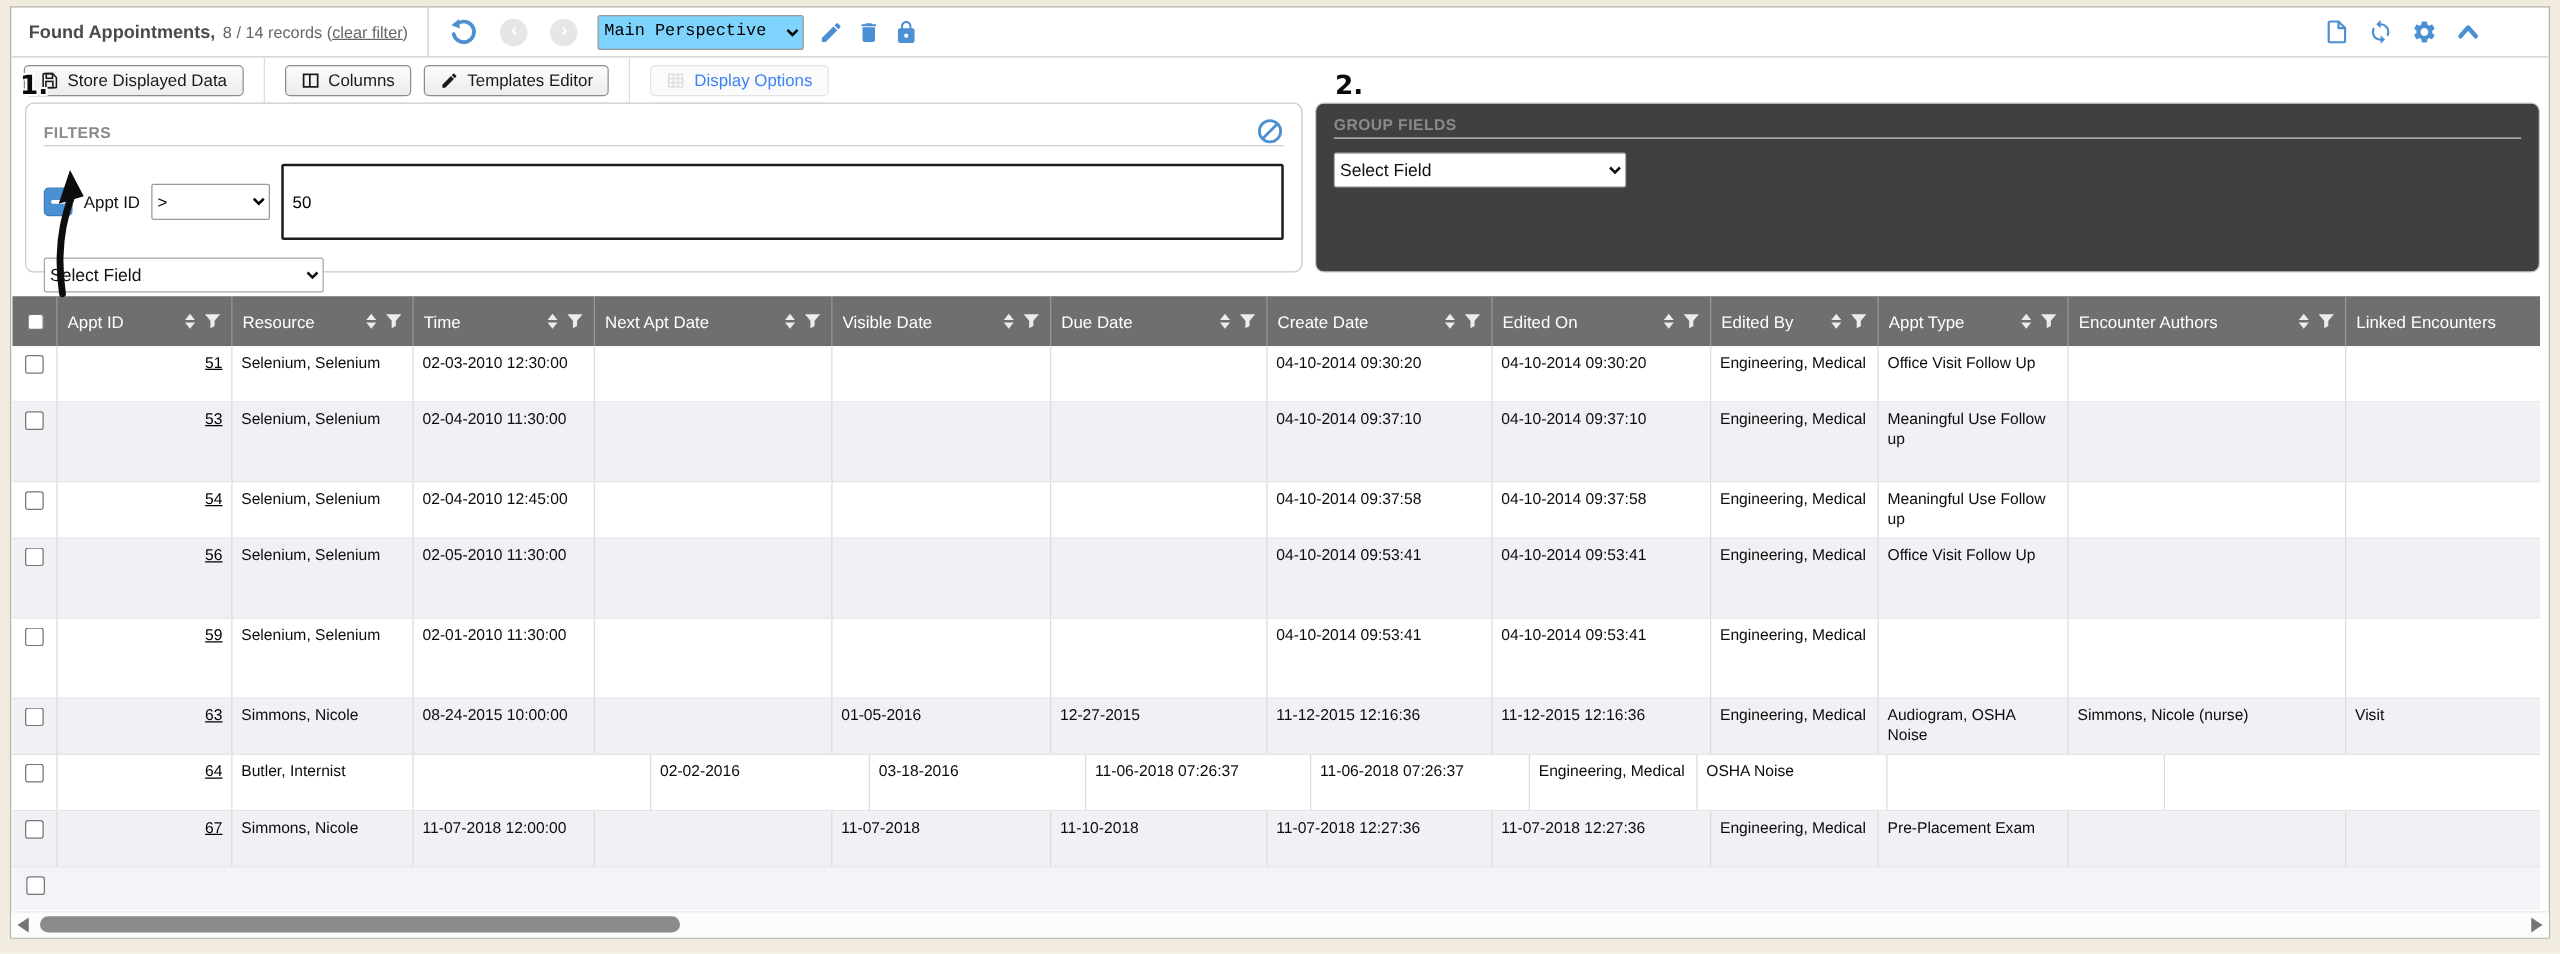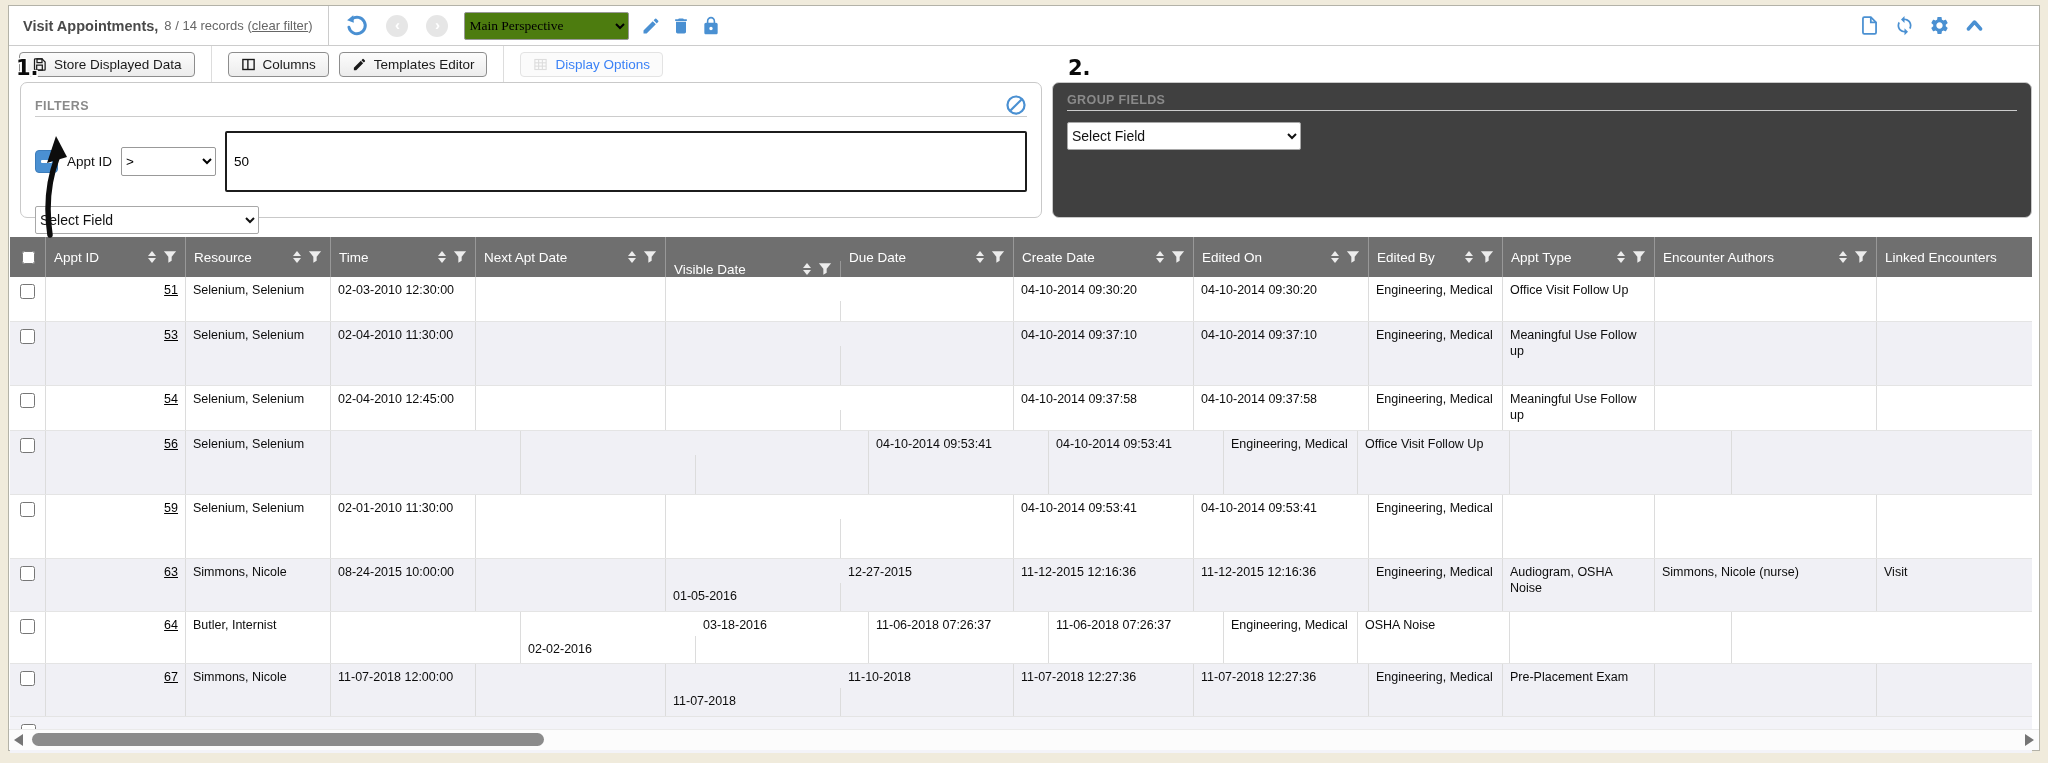--- a/index.html
+++ b/index.html
@@ -20,21 +20,21 @@
   
   .toolbar-top{display:flex;align-items:center;height:40px;border-bottom:1px solid #ccc;padding:0 14px;box-sizing:border-box;}
   .tb-title{font-weight:bold;color:#4a4a4a;font-size:14.5px;margin-right:6px;white-space:nowrap;}
   .tb-records{color:#666;font-size:13px;white-space:nowrap;}
   .tb-clear{color:#666;font-size:13px;text-decoration:underline;cursor:pointer;}
   .vdiv{width:1px;align-self:stretch;background:#ccc;margin:0 16px;}
   .icon-btn{color:#4a90d2;cursor:pointer;display:flex;align-items:center;}
   .icon-btn svg{width:20px;height:20px;}
   .icon-undo svg{width:23px;height:23px;}
   .nav-circle{width:22px;height:22px;border-radius:50%;background:#e6e6e6;color:#fff;display:flex;align-items:center;justify-content:center;font-weight:bold;font-size:15px;margin-left:8px;line-height:1;padding-bottom:2px;box-sizing:border-box;}
-  select.perspective{height:28px;min-width:165px;margin:0 12px 0 16px;font-size:13.5px;border:1px solid #999;border-radius:2px;background:#4d7c0f;font-family:Liberation Serif, serif;}
+  select.perspective{height:28px;min-width:165px;margin:0 12px 0 16px;font-size:13.5px;border:1px solid #999;border-radius:2px;background:#7dd3fc;font-family:Liberation Mono, monospace;}
   .tb-left-icons{display:flex;align-items:center;gap:10px;}
   .tb-right{margin-left:auto;display:flex;align-items:center;gap:14px;padding-right:40px;}
   .tb-right .icon-btn svg{width:21px;height:21px;}
 
   
   .toolbar-actions{display:flex;align-items:center;height:37px;padding:0 10px;box-sizing:border-box;}
   .btn{display:inline-flex;align-items:center;gap:7px;border:1px solid #8d8d8d;border-radius:4px;
        background:linear-gradient(#fcfcfc,#ececec);padding:4px 12px;font-size:13.5px;color:#1a1a1a;cursor:pointer;white-space:nowrap;}
   .btn svg{width:15px;height:15px;color:#1a1a1a;}
   .btn.disabled{border-color:#e3e3e3;background:#fbfbfb;color:#3b82f6;cursor:default;}
@@ -93,42 +93,42 @@
   .td:last-child{border-right:none;}
   .td.col-check{display:flex;justify-content:center;align-items:flex-start;padding:7px 0;}
   .td.col-check input{width:15px;height:15px;margin:0;}
   .id-link{color:#000;text-decoration:underline;cursor:pointer;}
 
   .col-check{width:36px;}
   .col-id{width:140px;}        .td.col-id{text-align:right;}
   .col-resource{width:145px;}
   .col-time{width:145px;}
   .col-next{width:190px;}
-  .col-visible{width:175px;margin-top:24px;}
+  .col-visible{width:175px;}
   .col-due{width:173px;}
   .col-create{width:180px;}
   .col-edited_on{width:175px;}
   .col-edited_by{width:134px;}
   .col-type{width:152px;}
   .col-authors{width:222px;}
   .col-linked{width:155px;}
 
   
   .hscroll{position:absolute;left:9px;top:729px;width:2030px;height:20px;background:#fcfcfc;border-top:1px solid #eaeaea;}
   .hs-left{position:absolute;left:5px;top:4px;width:0;height:0;border-top:6px solid transparent;border-bottom:6px solid transparent;border-right:9px solid #757575;cursor:pointer;}
   .hs-right{position:absolute;right:5px;top:4px;width:0;height:0;border-top:6px solid transparent;border-bottom:6px solid transparent;border-left:9px solid #757575;cursor:pointer;}
   .hs-thumb{position:absolute;left:23px;top:3px;width:512px;height:13px;border-radius:7px;background:#8b8b8b;cursor:pointer;}
 </style>
 </head>
 <body>
 
 <div class="app-panel">
 
   <div class="toolbar-top">
-    <span class="tb-title">Visit Appointments,</span>
+    <span class="tb-title">Found Appointments,</span>
     <span class="tb-records">8 / 14 records (</span>
       <a class="tb-clear">clear filter</a>
       <span class="tb-records">)</span>
 
     <div class="vdiv"></div>
 
     <div class="tb-left-icons">
       <span class="icon-btn icon-undo">
         <svg viewBox="0 0 24 24">
             <path d="M7.2 5.2 A8.6 8.6 0 1 1 4.1 13.8" fill="none" stroke="currentColor" stroke-width="3.1" stroke-linecap="round"></path>
@@ -457,20 +457,21 @@
         <div class="td col-type">Meaningful Use Follow up</div>
         <div class="td col-authors"></div>
         <div class="td col-linked"></div>
       </div>
       <div class="tr alt">
     <div class="td col-check">
       <input type="checkbox" style="">
     </div>
   <div class="td col-id"><a class="id-link">56</a></div>
         <div class="td col-resource">Selenium, Selenium</div>
+        <div class="td col-time">02-05-2010 11:30:00</div>
         <div class="td col-next"></div>
         <div class="td col-visible"></div>
         <div class="td col-due"></div>
         <div class="td col-create">04-10-2014 09:53:41</div>
         <div class="td col-edited_on">04-10-2014 09:53:41</div>
         <div class="td col-edited_by">Engineering, Medical</div>
         <div class="td col-type">Office Visit Follow Up</div>
         <div class="td col-authors"></div>
         <div class="td col-linked"></div>
       </div>

